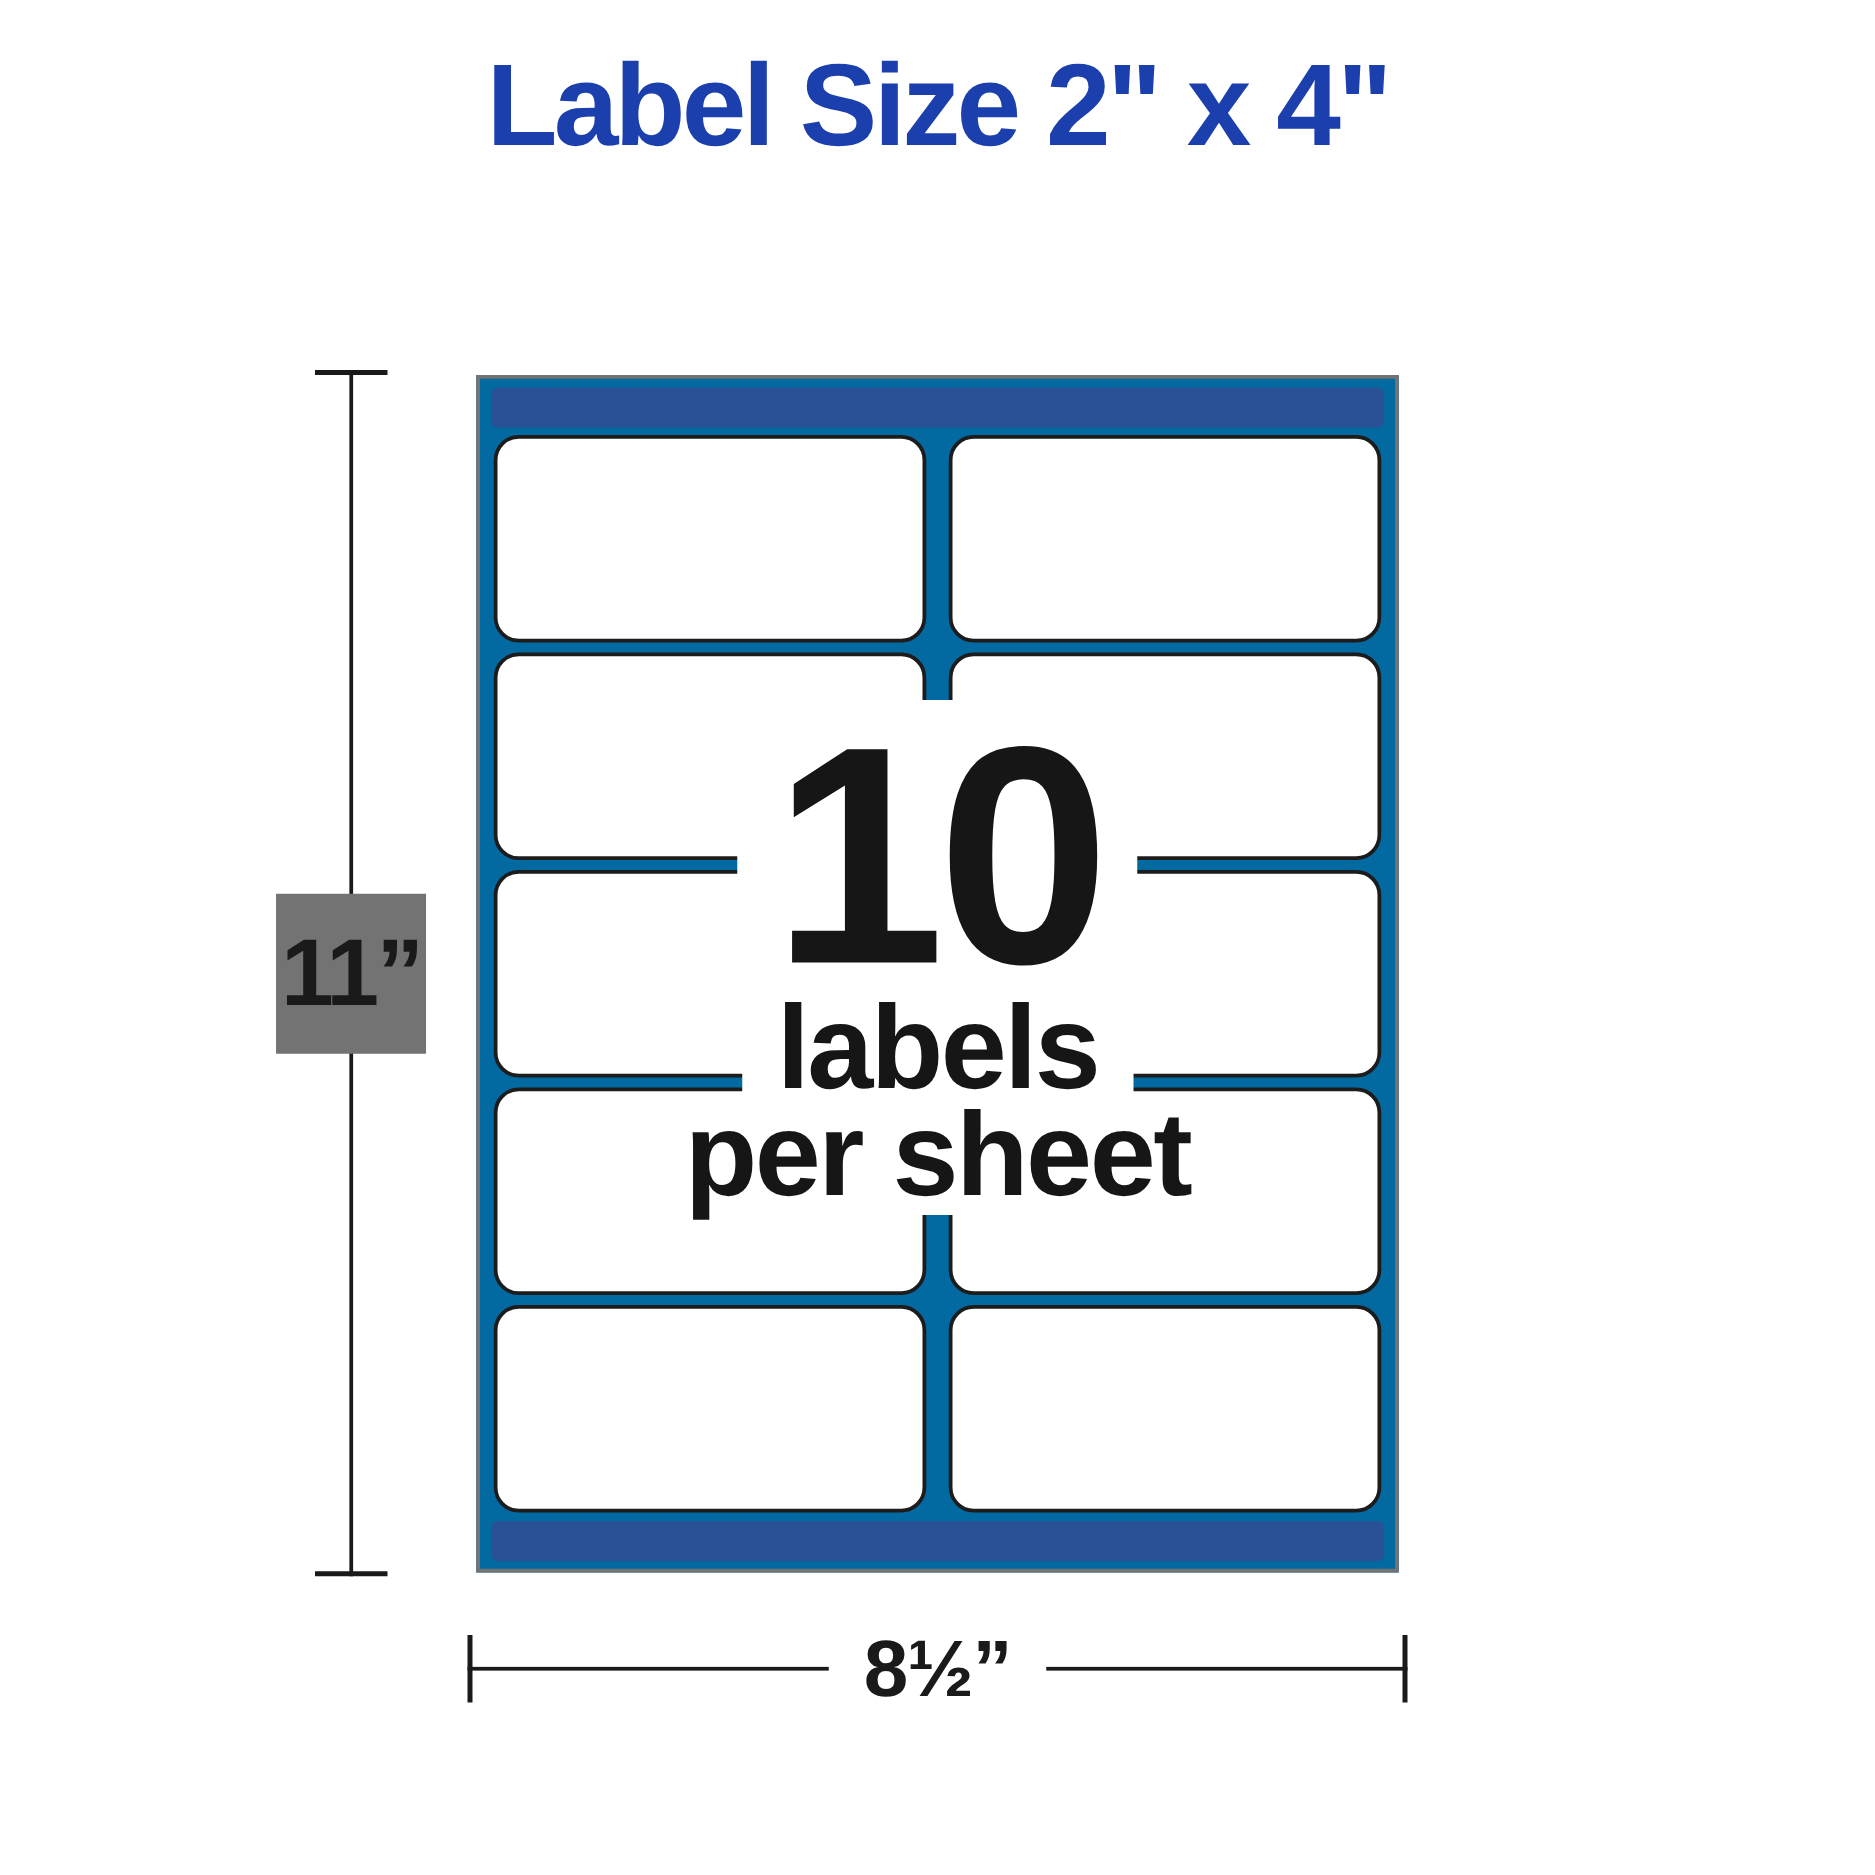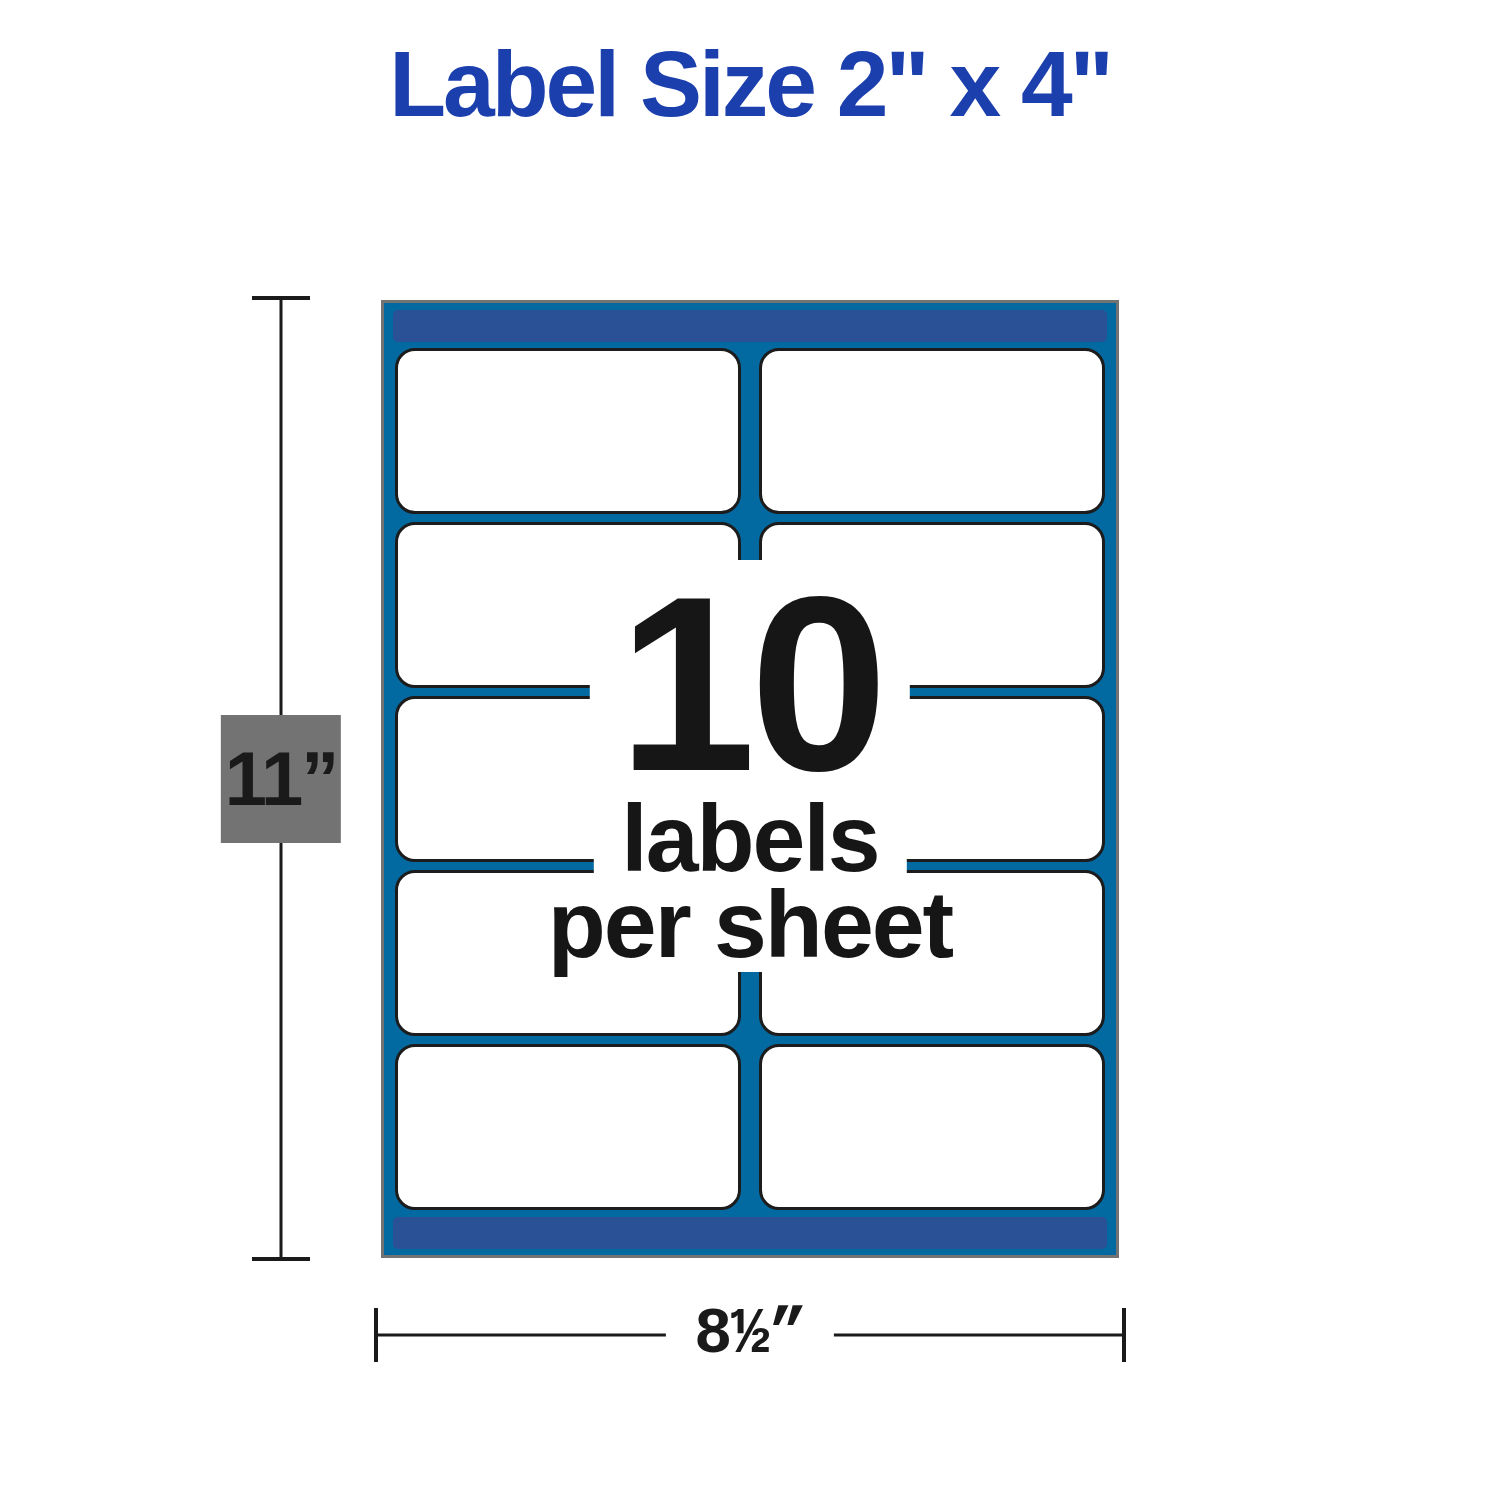--- a/index.html
+++ b/index.html
@@ -106,21 +106,21 @@
     transform:translate(-50%,-50%);
     background:#737373;
     padding:26px 4px;
     font-size:76px;font-weight:bold;letter-spacing:-2px;
     white-space:nowrap;
     line-height:1.0;
   }
   
   .dim-h{
     position:absolute;left:374px;top:1308px;
-    width:752px;height:54px;font-family:Liberation Mono, monospace;
+    width:752px;height:54px;
   }
   .dim-h .hline{
     position:absolute;left:0;right:0;top:50%;height:3px;
     transform:translateY(-50%);
     background:var(--ink);
   }
   .dim-h .cap{
     position:absolute;top:0;bottom:0;width:4px;
     background:var(--ink);
   }

